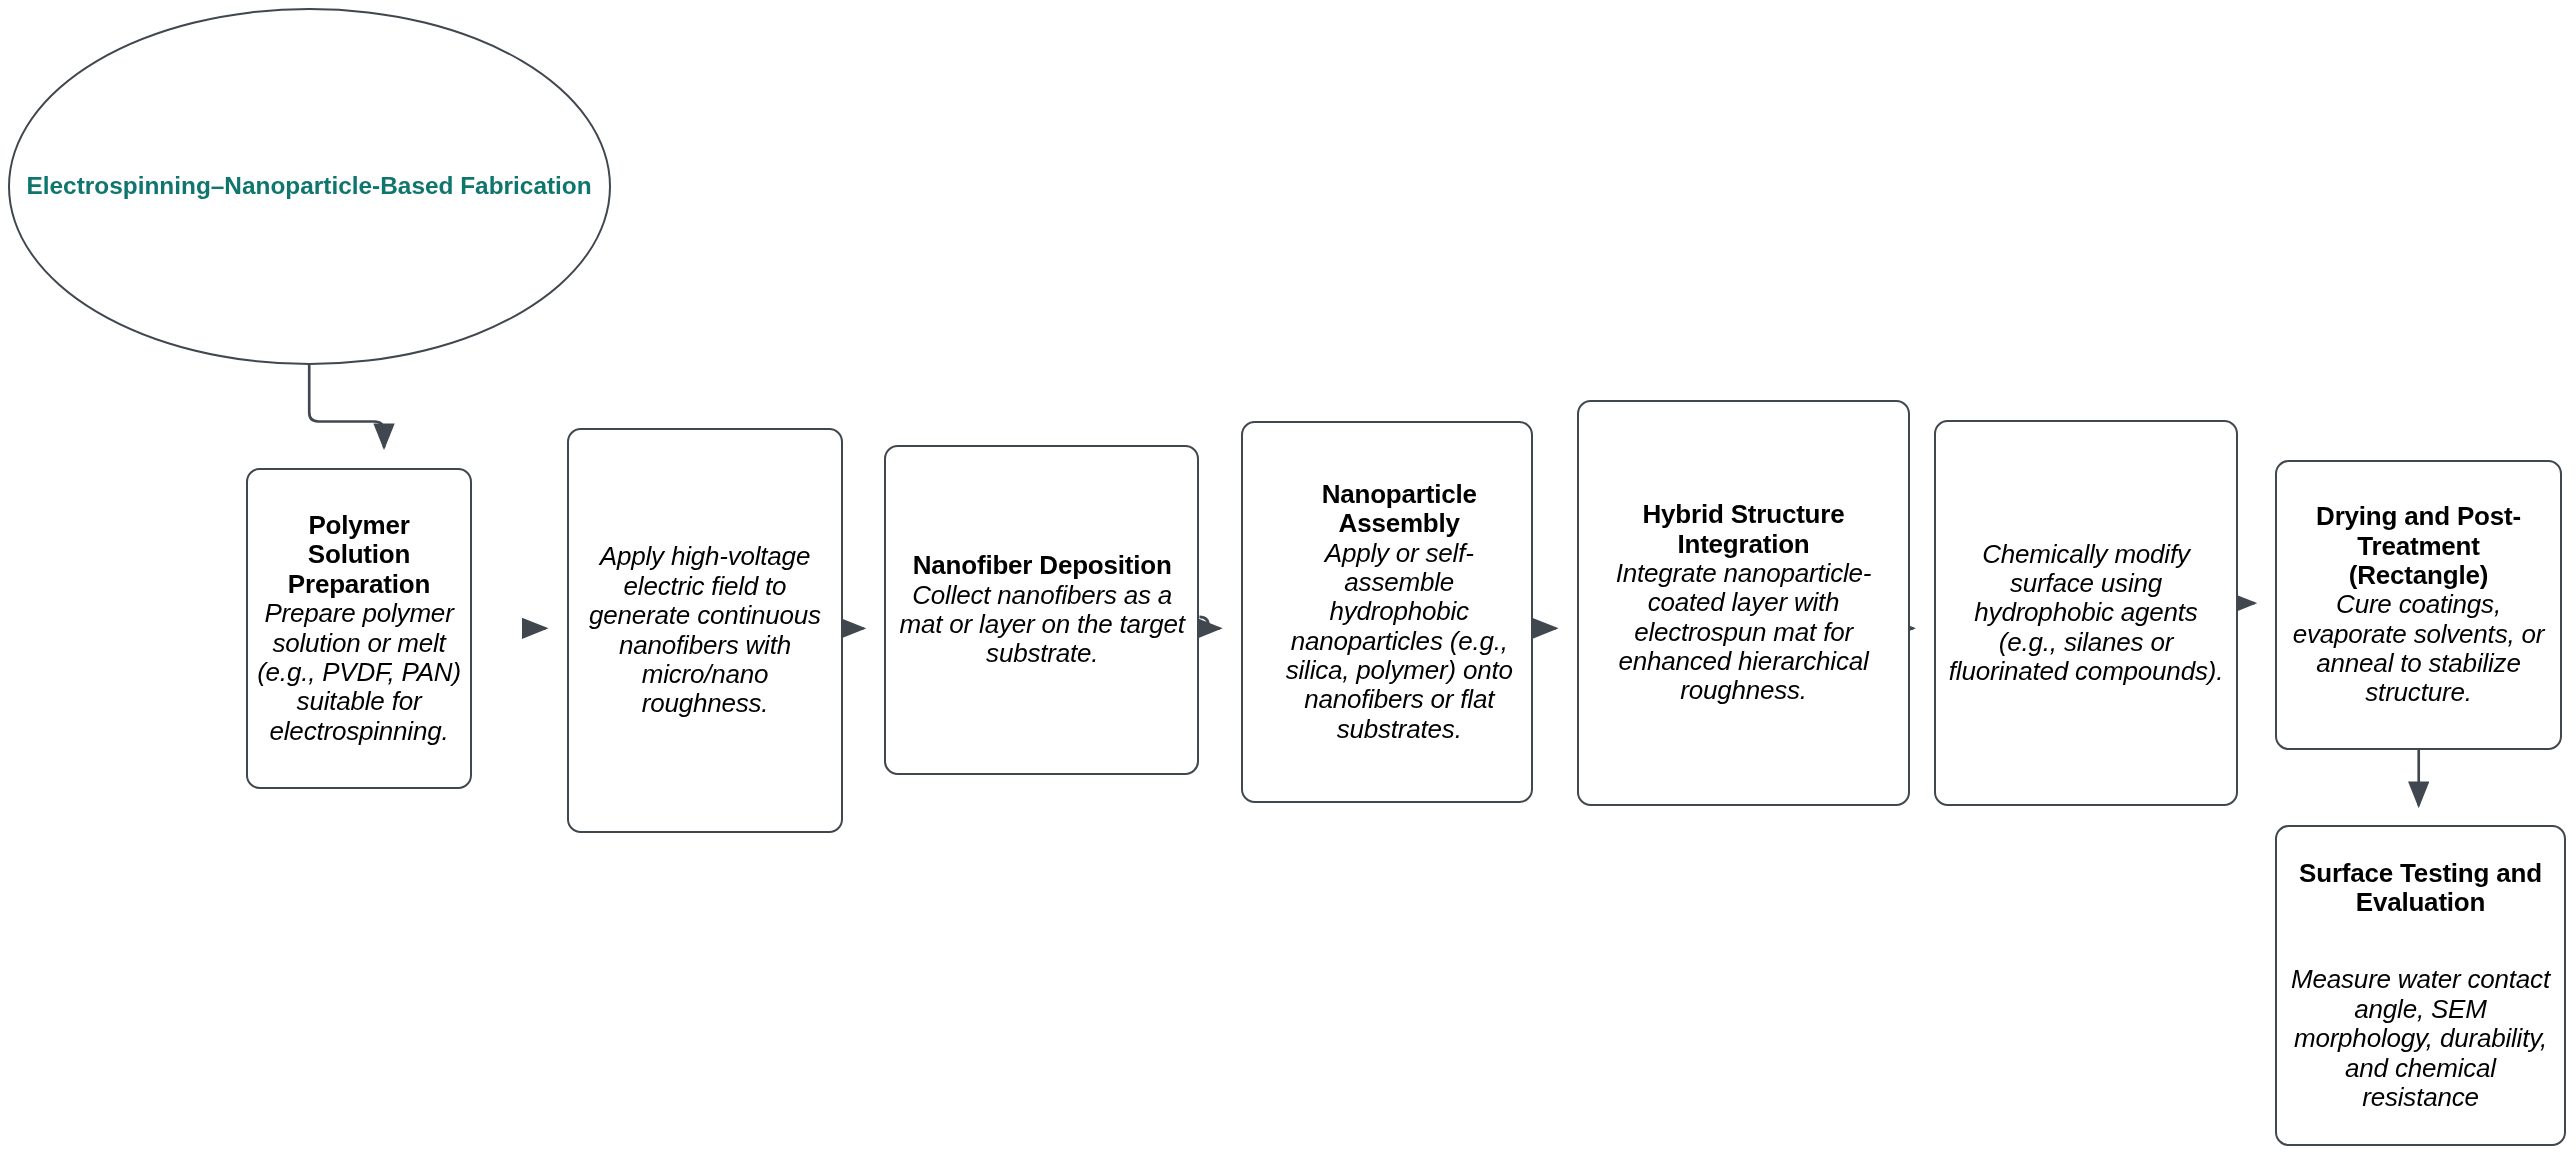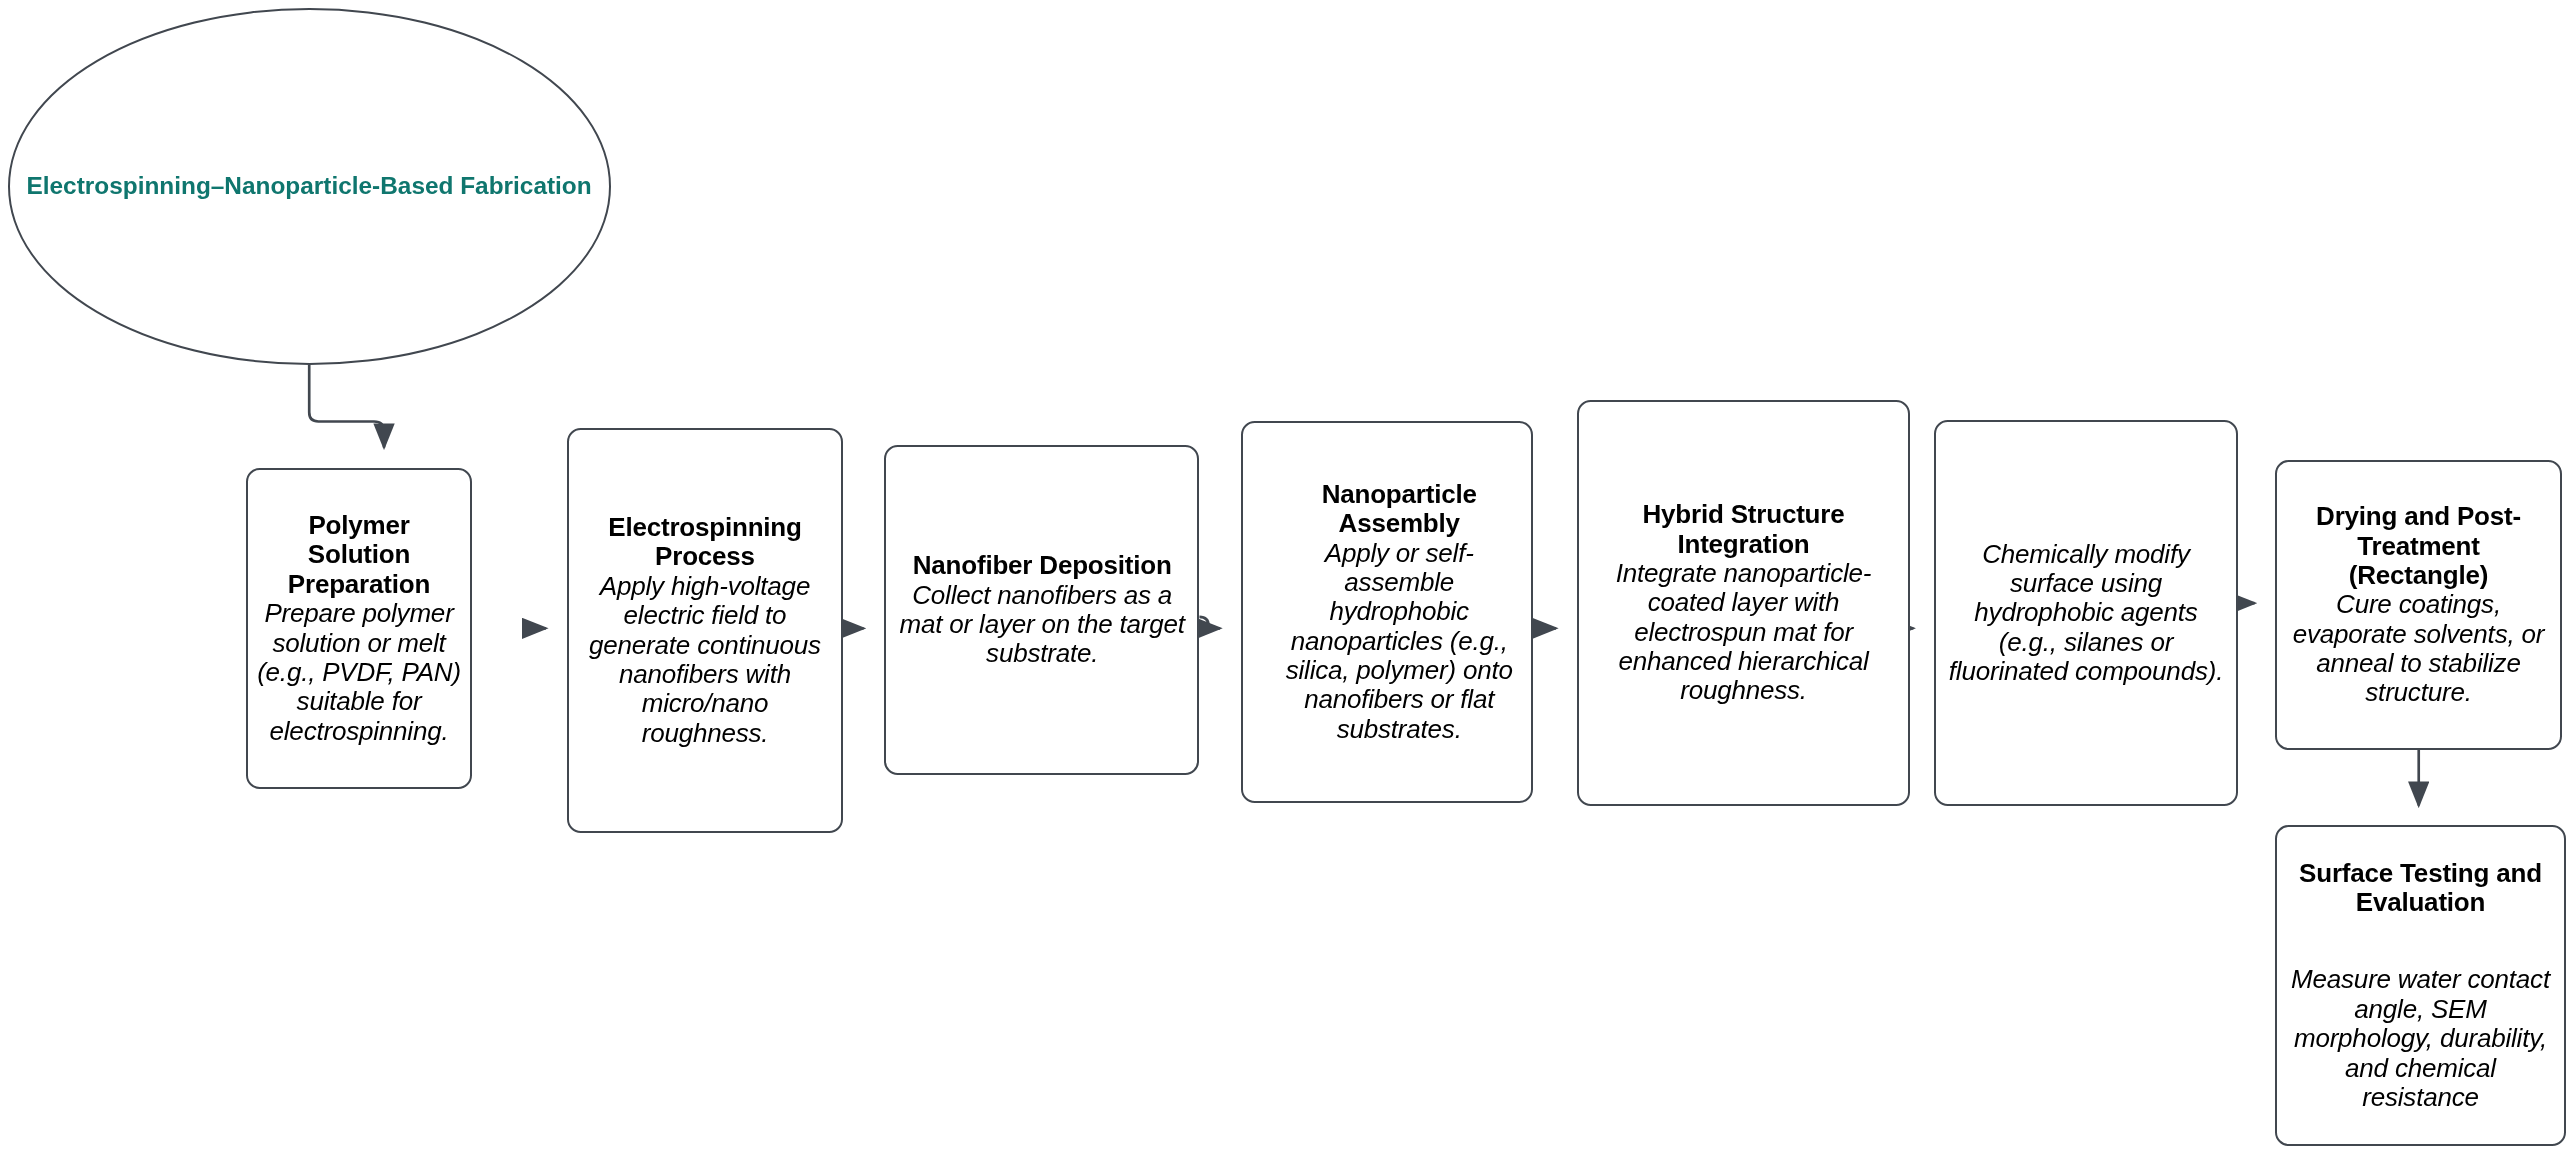--- a/index.html
+++ b/index.html
@@ -105,21 +105,20 @@
   <div class="start-node" style="left:7.6px; top:7.6px; width:603px; height:357px;">
     <div class="title">Electrospinning–Nanoparticle-Based Fabrication</div>
   </div>
 
   <div class="node" style="left:246px; top:468px; width:226px; height:321px;">
     <div class="title">Polymer Solution Preparation</div>
     <div class="desc">Prepare polymer solution or melt (e.g., PVDF, PAN) suitable for electrospinning.</div>
   </div>
 
   <div class="node" style="left:567px; top:428px; width:276px; height:405px;">
-    <div class="title">Electrospinning Process</div>
     <div class="desc">Apply high-voltage electric field to generate continuous nanofibers with micro/nano roughness.</div>
   </div>
 
   <div class="node" style="left:884px; top:445px; width:315px; height:330px;padding-left:9px;">
     <div class="title">Nanofiber Deposition</div>
     <div class="desc">Collect nanofibers as a mat or layer on the target substrate.</div>
   </div>
 
   <div class="node" style="left:1241px; top:421px; width:292px; height:382px;padding-left:32px;">
     <div class="title">Nanoparticle Assembly</div>

